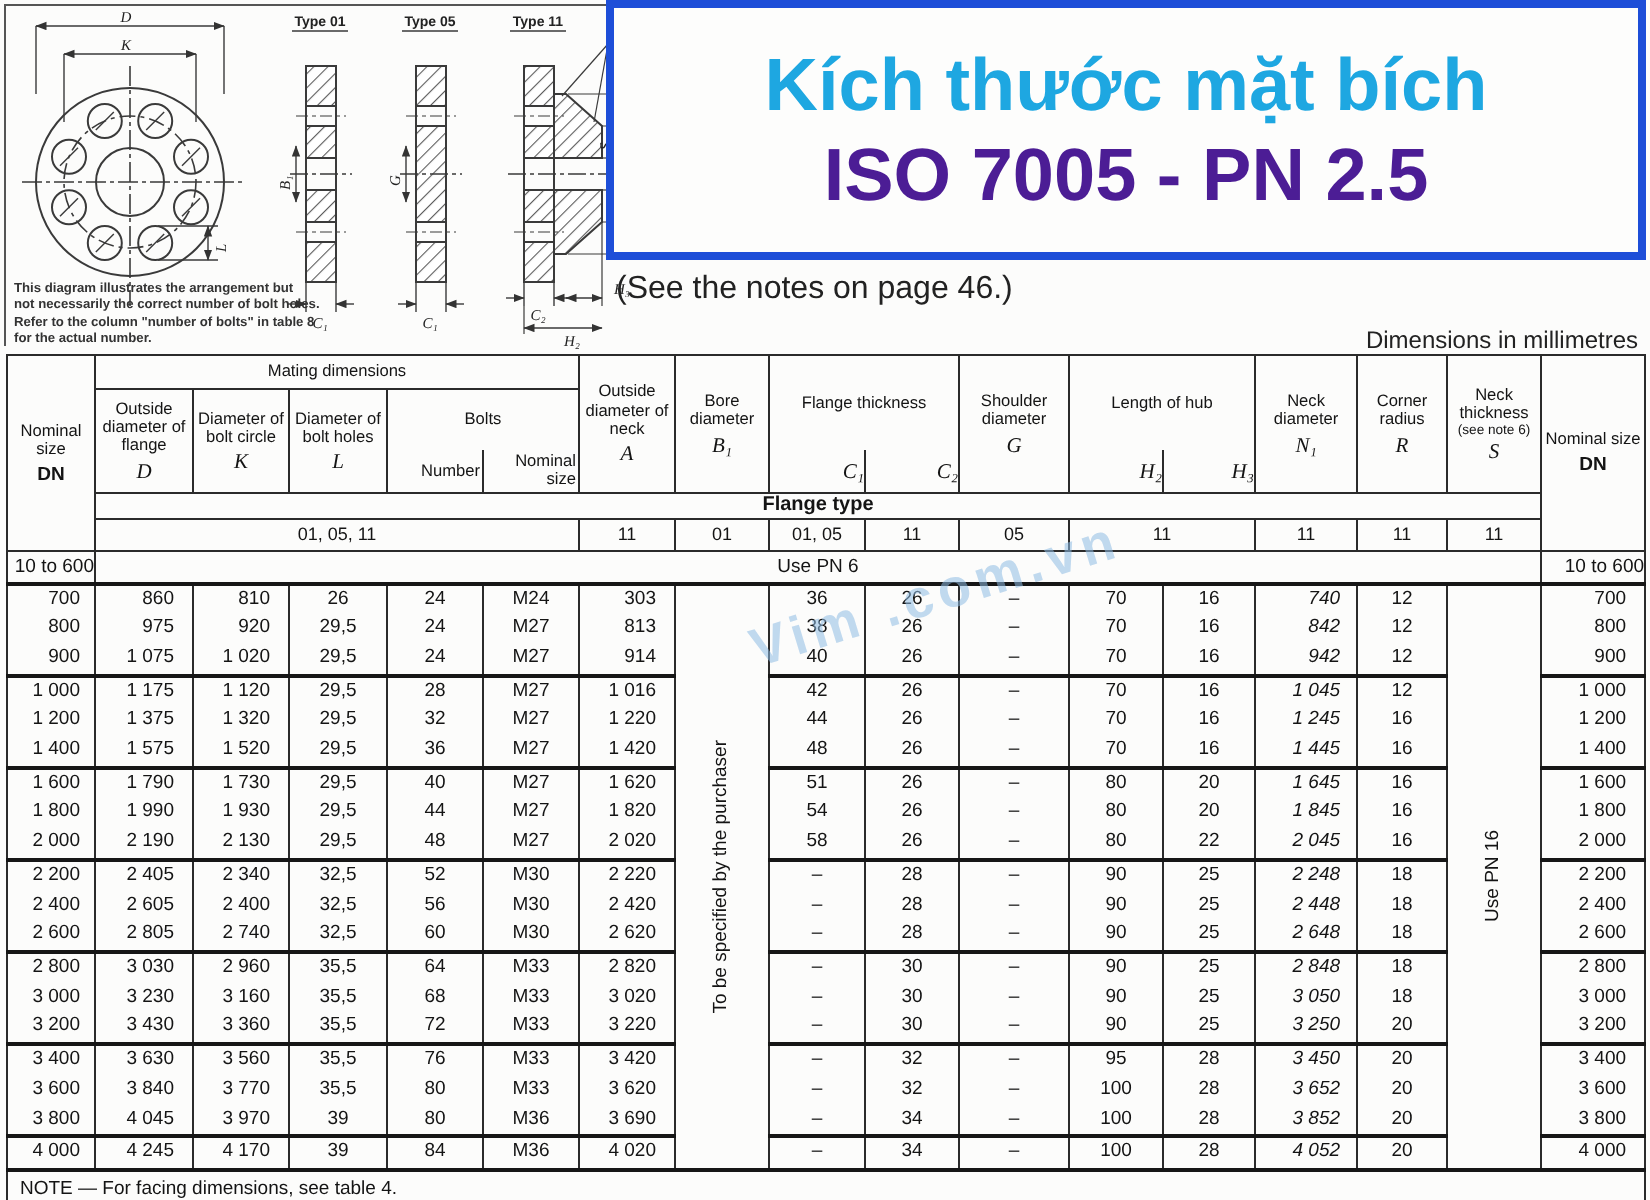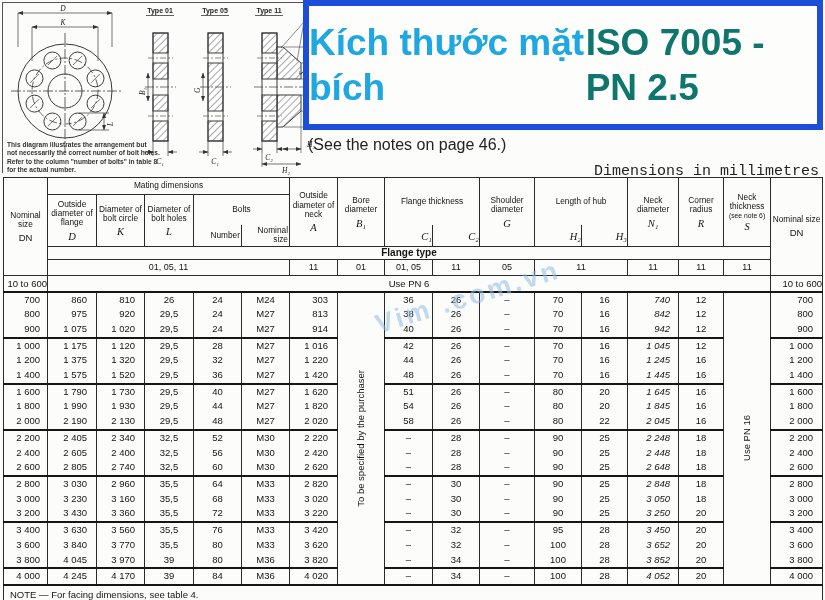--- a/index.html
+++ b/index.html
@@ -10,29 +10,29 @@
     -webkit-font-smoothing:antialiased;
   }
   
   .top-frame{
     position:absolute;left:2px;top:2px;width:704px;height:170px;
     border-left:1px solid #555;border-top:1px solid #555;
   }
   .diagram-svg{position:absolute;left:0;top:0;}
   .title-box{
     position:absolute;left:303px;top:0;width:520px;height:130px;
-    background:#fdfdfc;border:6px solid #1d4ed8;box-sizing:border-box;
-    display:flex;flex-direction:row;align-items:center;justify-content:center;
+    background:#fdfdfc;border:4px solid #1d4ed8;box-sizing:border-box;
+    display:flex;flex-direction:column;align-items:center;justify-content:center;
     z-index:5;
   }
   .title-line{font-weight:bold;font-size:37px;line-height:1.22;letter-spacing:0px;}
   .caption-block{position:absolute;left:308px;top:134px;z-index:6;}
   .caption-main{font-weight:bold;font-size:11px;color:#111;}
   .caption-sub{font-size:16px;color:#222;margin-top:2px;}
-  .units-note{position:absolute;right:6px;top:163px;font-size:15px;color:#222;z-index:6;font-family:Liberation Mono, monospace;}
+  .units-note{position:absolute;right:6px;top:163px;font-size:12px;color:#222;z-index:6;}
   .note-lines{position:absolute;left:4px;top:138px;font-size:6.6px;font-weight:bold;
     color:#333;line-height:1.28;z-index:4;}
   
   .watermark{
     position:absolute;left:372px;top:282px;z-index:9;pointer-events:none;
     transform:rotate(-17deg);font-size:27px;letter-spacing:3px;font-weight:bold;
     color:rgba(142,188,228,0.55);
   }
   
   .tbl-wrap{position:absolute;left:3px;top:177px;z-index:2;}
@@ -40,21 +40,21 @@
     border:1.5px solid #111;}
   th,td{border:1px solid #2b2b2b;padding:0;text-align:center;vertical-align:middle;
     font-weight:normal;color:#141414;overflow:hidden;}
   thead th{vertical-align:middle;}
   .hr1 th{height:16px;}
   .hr2 th{height:30px;}
   .hr3 th{height:16px;text-align:right;}
   .hname{font-size:8.3px;font-weight:normal;line-height:1.12;padding:1px 1px;}
   .hsym{font-family:"Liberation Serif",serif;font-style:italic;font-size:10.5px;
     font-weight:normal;margin-top:2px;}
-  .hsym-b{font-size:9.5px;font-weight:normal;font-style:normal;
+  .hsym-b{font-size:9.5px;font-weight:bold;font-style:normal;
     font-family:"Liberation Sans",sans-serif;margin-top:2px;}
   .hsmall{font-size:6.8px;font-weight:normal;}
   .no-bb{border-bottom:none;}
   .no-bt{border-top:none;}
   .ftl-row td{height:12px;font-weight:bold;font-size:10px;text-align:center;}
   .ftv-row td{height:15px;font-size:9px;}
   .pn6-row td{height:15px;font-size:9.5px;border-bottom:2px solid #161616;}
   .pn6-row .dncell{text-align:right;}
   tbody td{border-top:none;border-bottom:none;height:14.7px;line-height:14.7px;}
   tbody tr.grp td{border-top:2px solid #161616;}
@@ -223,21 +223,21 @@
   <div class="note-lines">
     <div>This diagram illustrates the arrangement but</div>
     <div>not necessarily the correct number of bolt holes.</div>
     <div>Refer to the column "number of bolts" in table 8</div>
     <div>for the actual number.</div>
   </div>
 </div>
 
 <div class="title-box">
   <div class="title-line" style="color: rgb(30, 167, 225);">Kích thước mặt bích</div>
-  <div class="title-line" style="color: #0f766e;">ISO 7005 - PN 2.5</div>
+  <div class="title-line" style="color: #4c1d95;">ISO 7005 - PN 2.5</div>
 </div>
 
 <div class="caption-block">
   <div class="caption-sub">(See the notes on page 46.)</div>
 </div>
 <div class="units-note">Dimensions in millimetres</div>
 
 <div class="watermark">Vim .com.vn</div>
 
 <div class="tbl-wrap">
@@ -660,21 +660,21 @@
           <td class="c-r">20</td>
           <td class="c-dnr ra">3 600</td>
         </tr>
         <tr>
           <td class="c-dn ra">3 800</td>
           <td class="c-d ra">4 045</td>
           <td class="c-k ra">3 970</td>
           <td class="c-l">39</td>
           <td class="c-num">80</td>
           <td class="c-bolt">M36</td>
-          <td class="c-a ra">3 820</td>
+          <td class="c-a ra">3 690</td>
           <td class="c-c1">–</td>
           <td class="c-c2">34</td>
           <td class="c-g">–</td>
           <td class="c-h2">100</td>
           <td class="c-h3">28</td>
           <td class="c-n1 ra">3 852</td>
           <td class="c-r">20</td>
           <td class="c-dnr ra">3 800</td>
         </tr>
         <tr class="grp">

